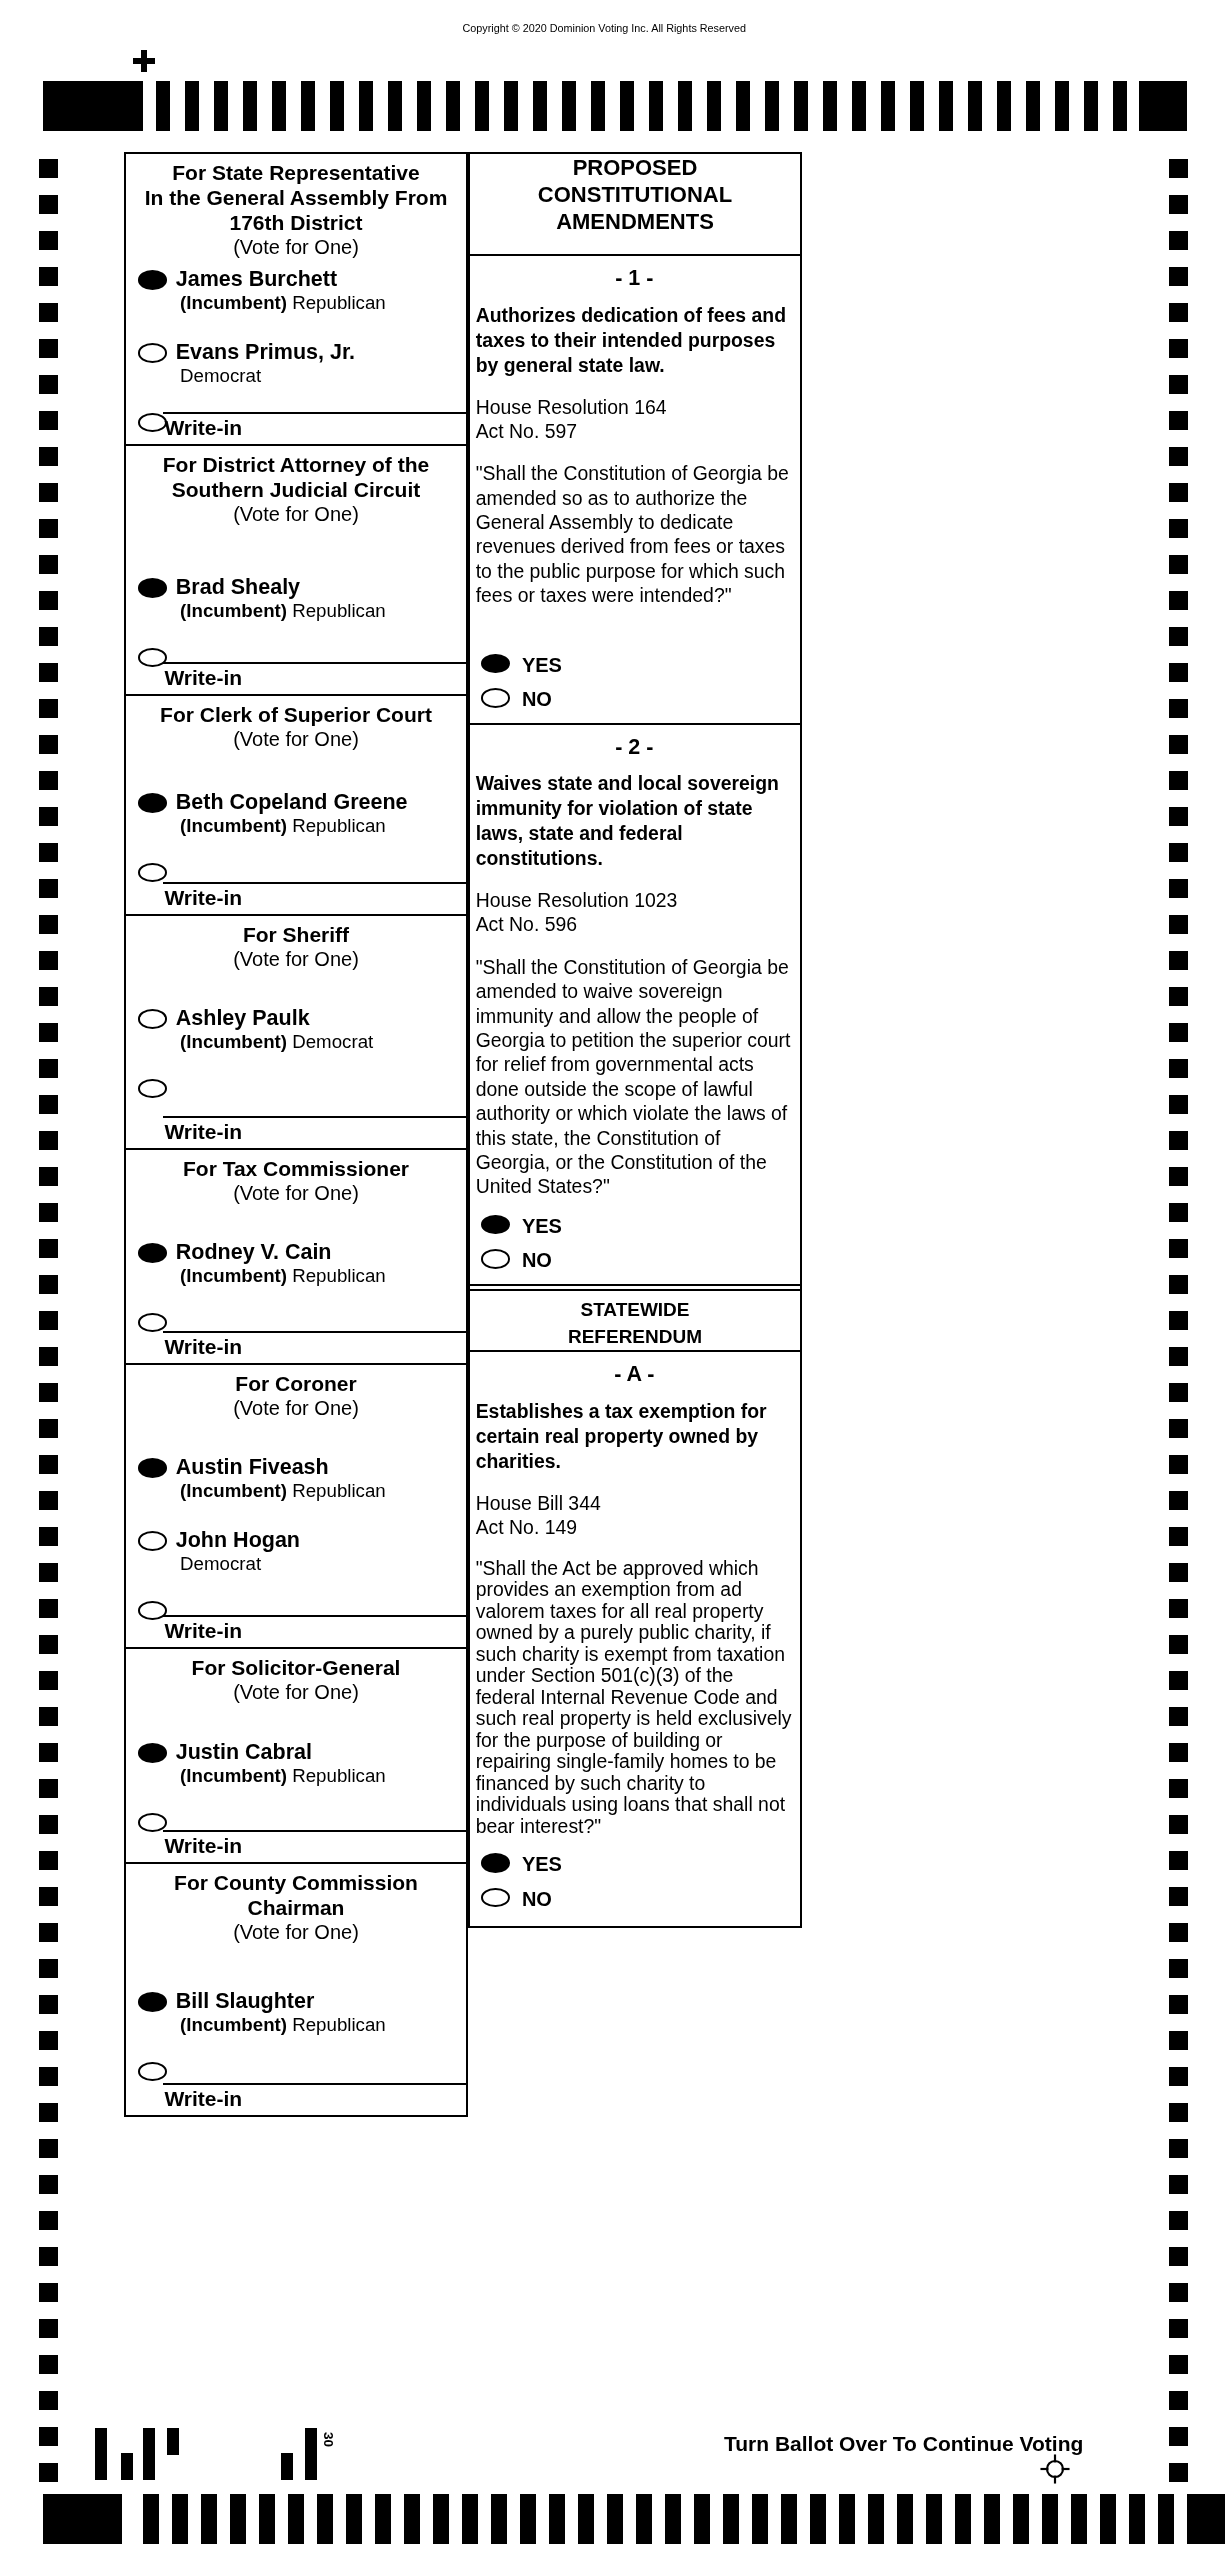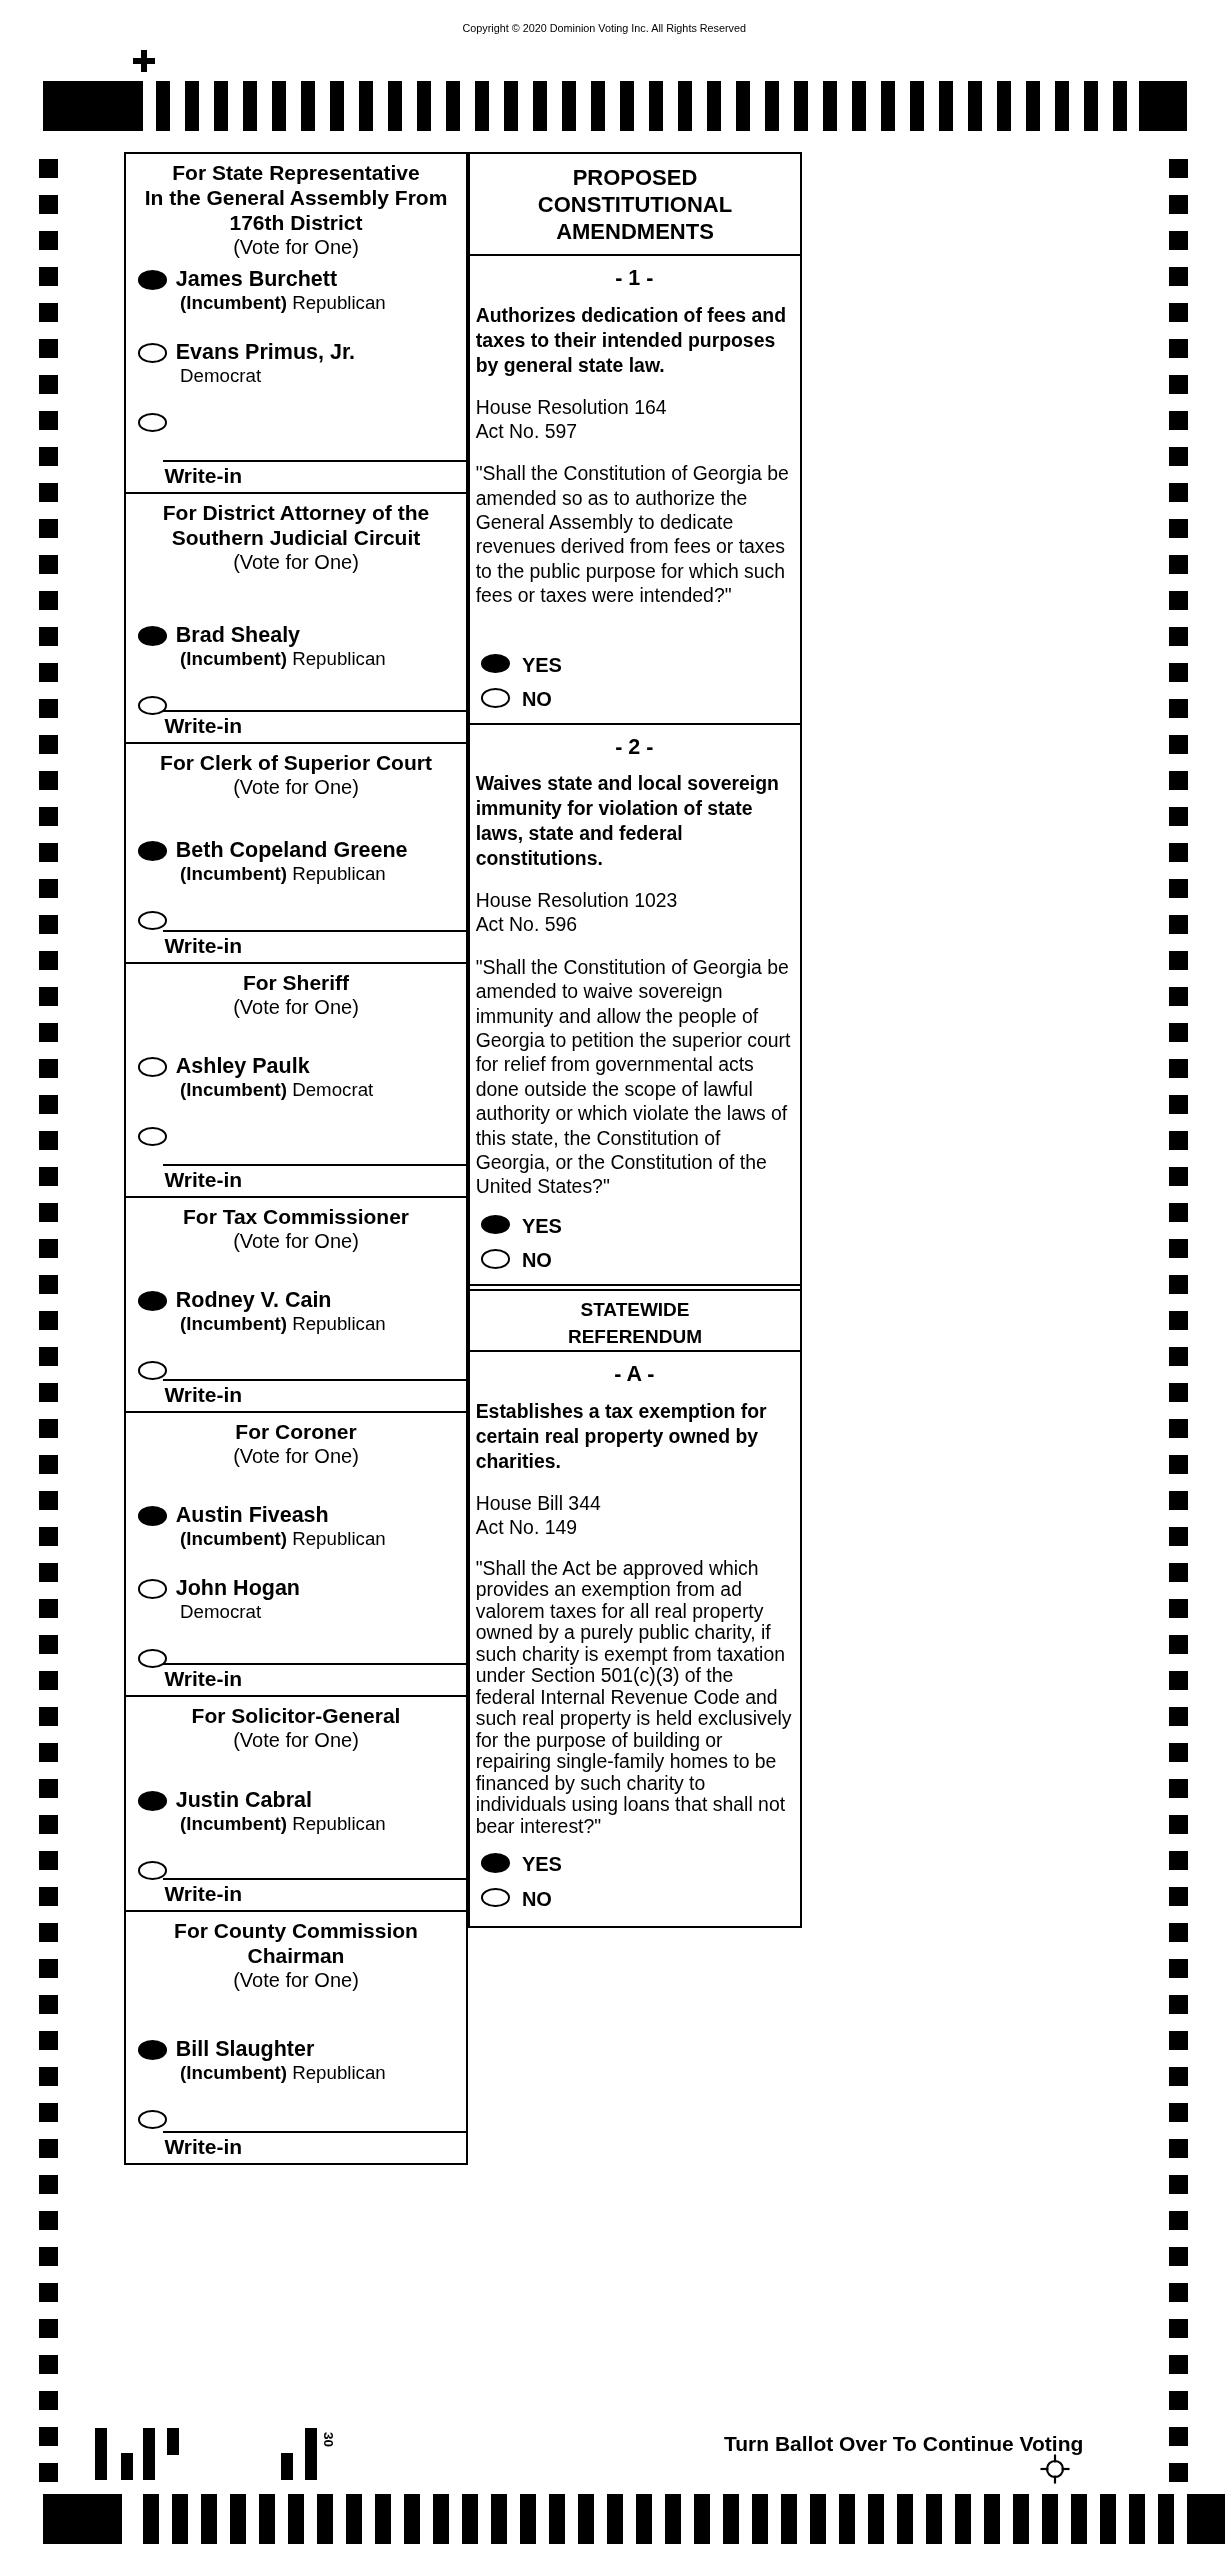--- a/index.html
+++ b/index.html
@@ -20,21 +20,21 @@
   #rail-left{left:39px}
   #rail-right{left:1169px}
   #plus-mark{position:absolute;left:133px;top:50px;width:21.5px;height:21.5px}
   #plus-mark .h{position:absolute;left:0;top:8px;width:21.5px;height:5.7px;background:#000}
   #plus-mark .v{position:absolute;left:8px;top:0;width:5.7px;height:21.5px;background:#000}
   #copyright{position:absolute;left:359px;top:21.5px;width:387px;text-align:right;font-size:10.8px}
 
   
   .left-col{position:absolute;left:124px;top:152px;width:340px;border:2.2px solid #000;background:#fff}
   .contest{position:relative;border-bottom:2.2px solid #000;box-sizing:border-box;overflow:hidden}
-  .contest:nth-child(1){height:340px}
+  .contest:nth-child(1){height:292px}
   .contest:nth-child(2){height:250px}
   .contest:nth-child(3){height:220px}
   .contest:nth-child(4){height:234px}
   .contest:nth-child(5){height:215px}
   .contest:nth-child(6){height:284px}
   .contest:nth-child(7){height:215px}
   .contest:nth-child(8){height:251px;border-bottom:none}
   .c-title{padding-top:5.7px;text-align:center;font-weight:bold;font-size:21px;line-height:25px}
   .c-instr{font-weight:normal;font-size:20px;line-height:25px;text-align:center}
   .contest:nth-child(1) .candidates{margin-top:7.2px}
@@ -51,21 +51,21 @@
   .cand .oval{margin:3.6px 8.6px 0 12.2px}
   .cand-name{font-size:21.5px;font-weight:bold;line-height:24.4px}
   .cand-party{font-size:18.7px;line-height:23px;padding-left:4.3px}
   .cand-party .inc{font-weight:bold}
   .candidates > .oval.blank{margin:21.5px 0 0 12.2px}
   .writein{position:absolute;left:37px;right:0;bottom:0;border-top:2.2px solid #000}
   .writein-label{font-size:21px;font-weight:bold;padding:1.4px 0 4.3px 1.4px}
 
   
   .right-col{position:absolute;left:468px;top:152px;width:334px;border:2.2px solid #000;box-sizing:border-box;background:#fff}
-  .amd-header{min-height:102px;border-bottom:2.2px solid #000;box-sizing:border-box;text-align:center;font-weight:bold;font-size:22px;line-height:27px;padding-top:10px}
+  .amd-header{min-height:102px;border-bottom:2.2px solid #000;box-sizing:border-box;text-align:center;font-weight:bold;font-size:22px;line-height:27px;}
   .measure{box-sizing:border-box;border-bottom:2.2px solid #000;padding:0 7.2px 0 5.7px;overflow:hidden;position:relative}
   .right-col > .measure:nth-child(2){min-height:468px}
   .right-col > .measure:nth-child(3){min-height:547px}
   .m-number{text-align:center;font-weight:bold;font-size:21.5px;margin-top:10px;line-height:25px}
   .m-summary{font-weight:bold;font-size:19.4px;line-height:25px;margin-top:11.5px}
   .m-refs{margin-top:17px;font-size:19.4px;line-height:24px}
   .m-question{font-size:19.4px;line-height:24.4px;margin-top:18.7px}
   .choices{margin-top:16px}
   .right-col > .measure:nth-child(2) .choices{margin-top:46px}
   .choice{display:flex;align-items:flex-start;margin-bottom:11.5px;height:23px}

